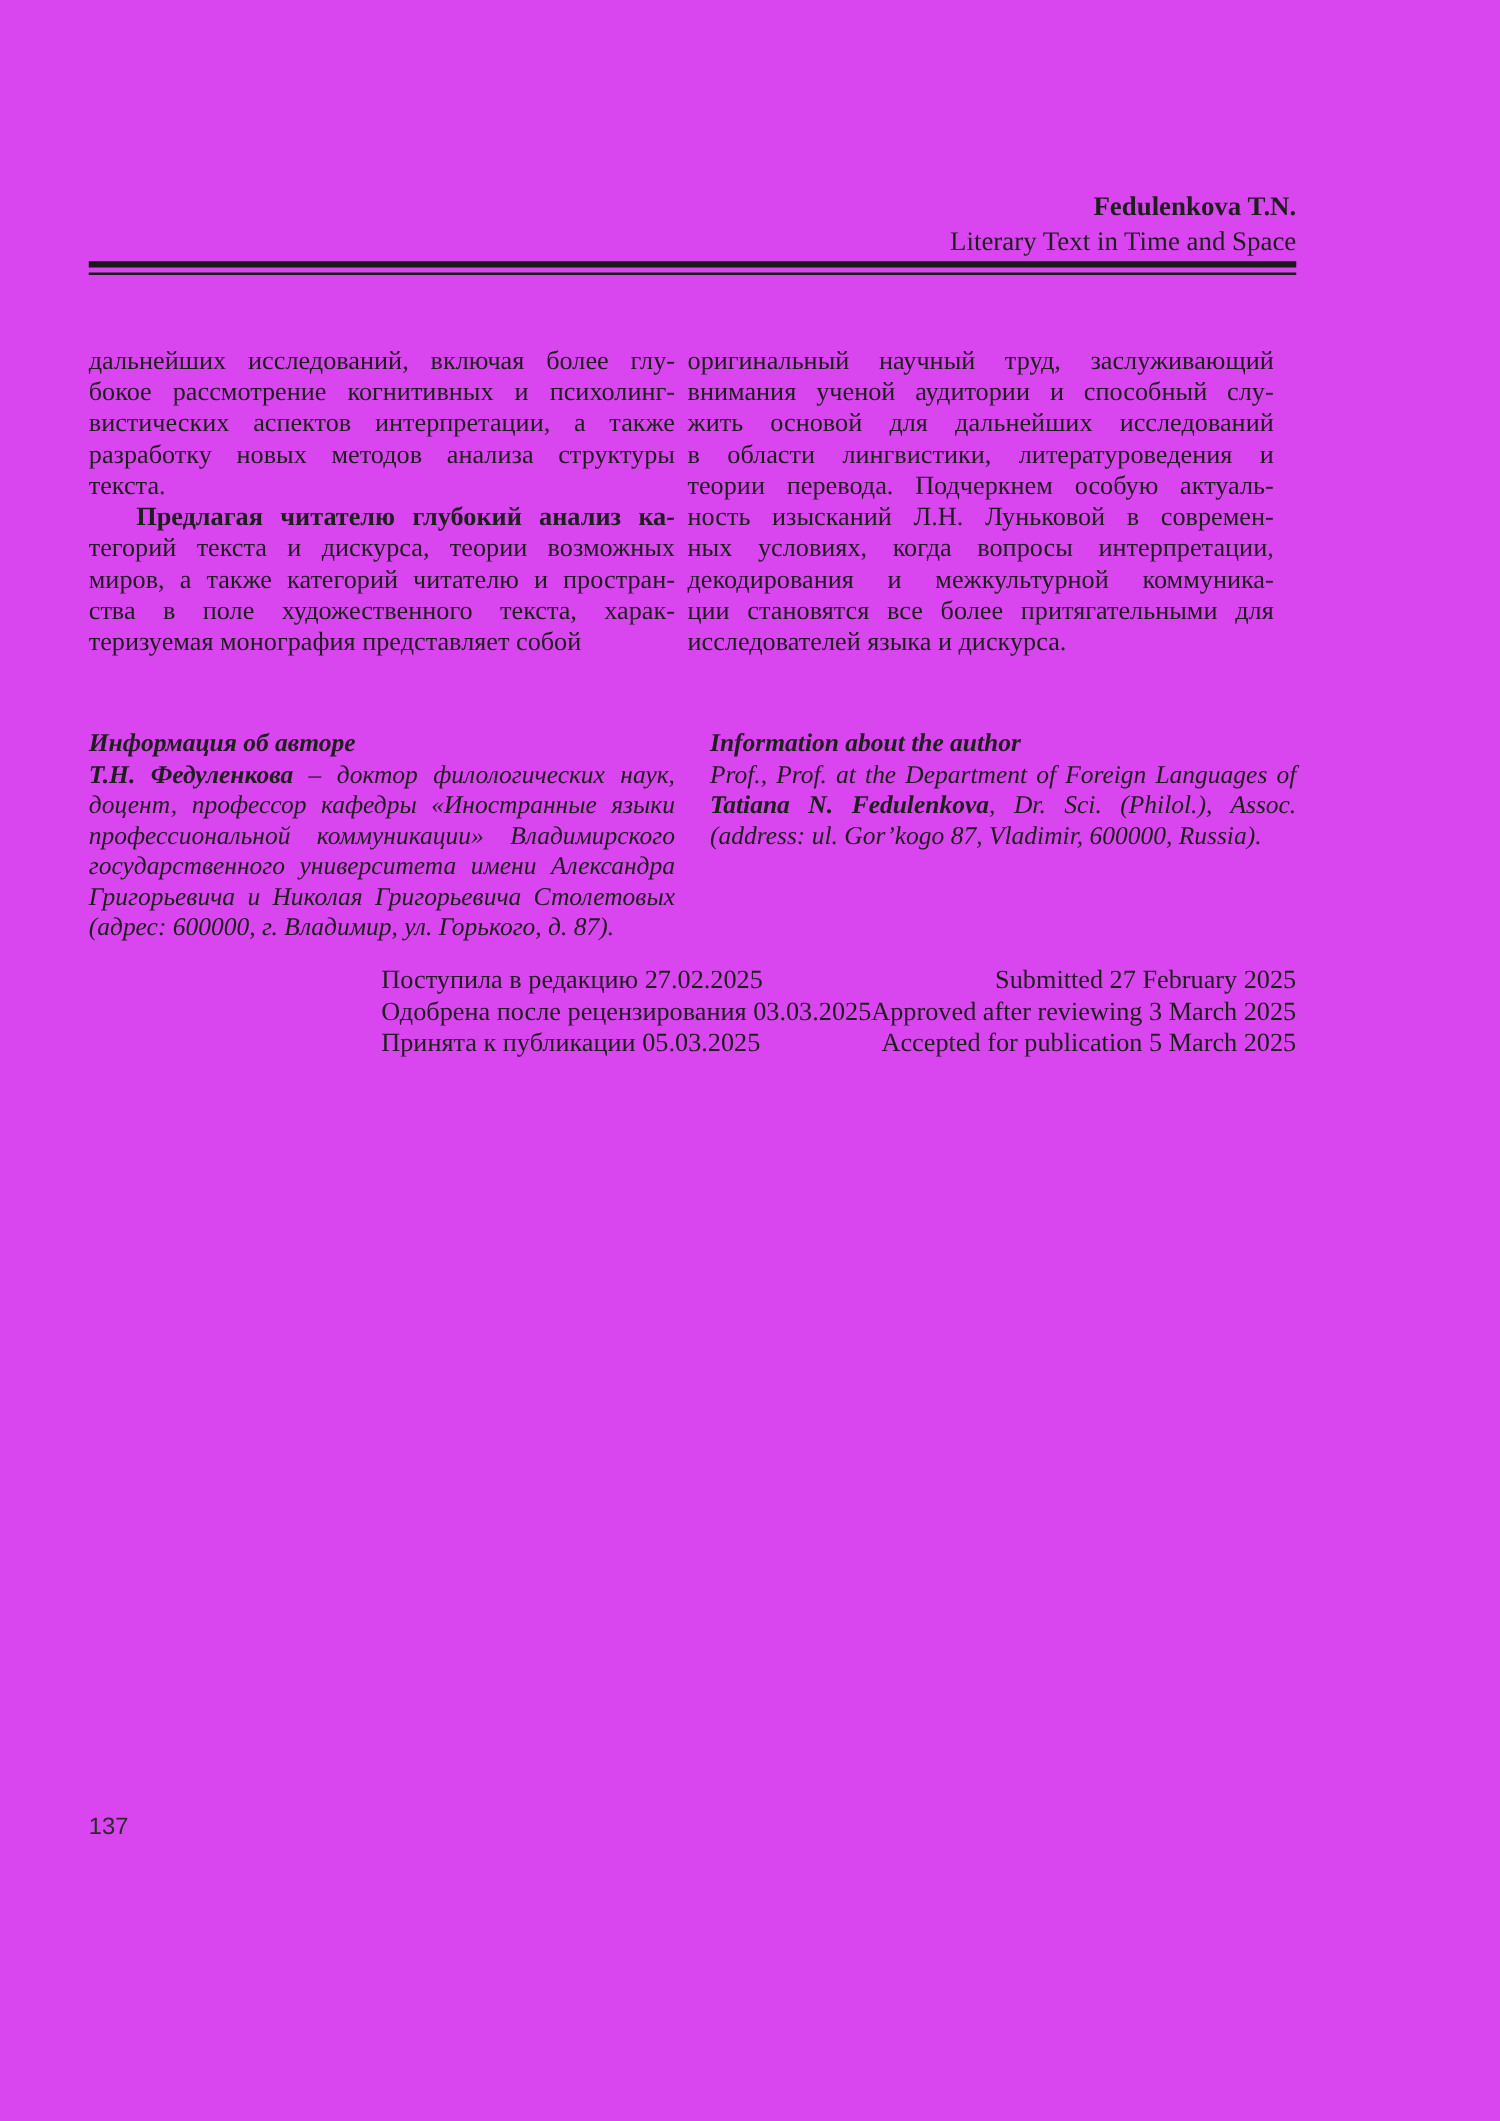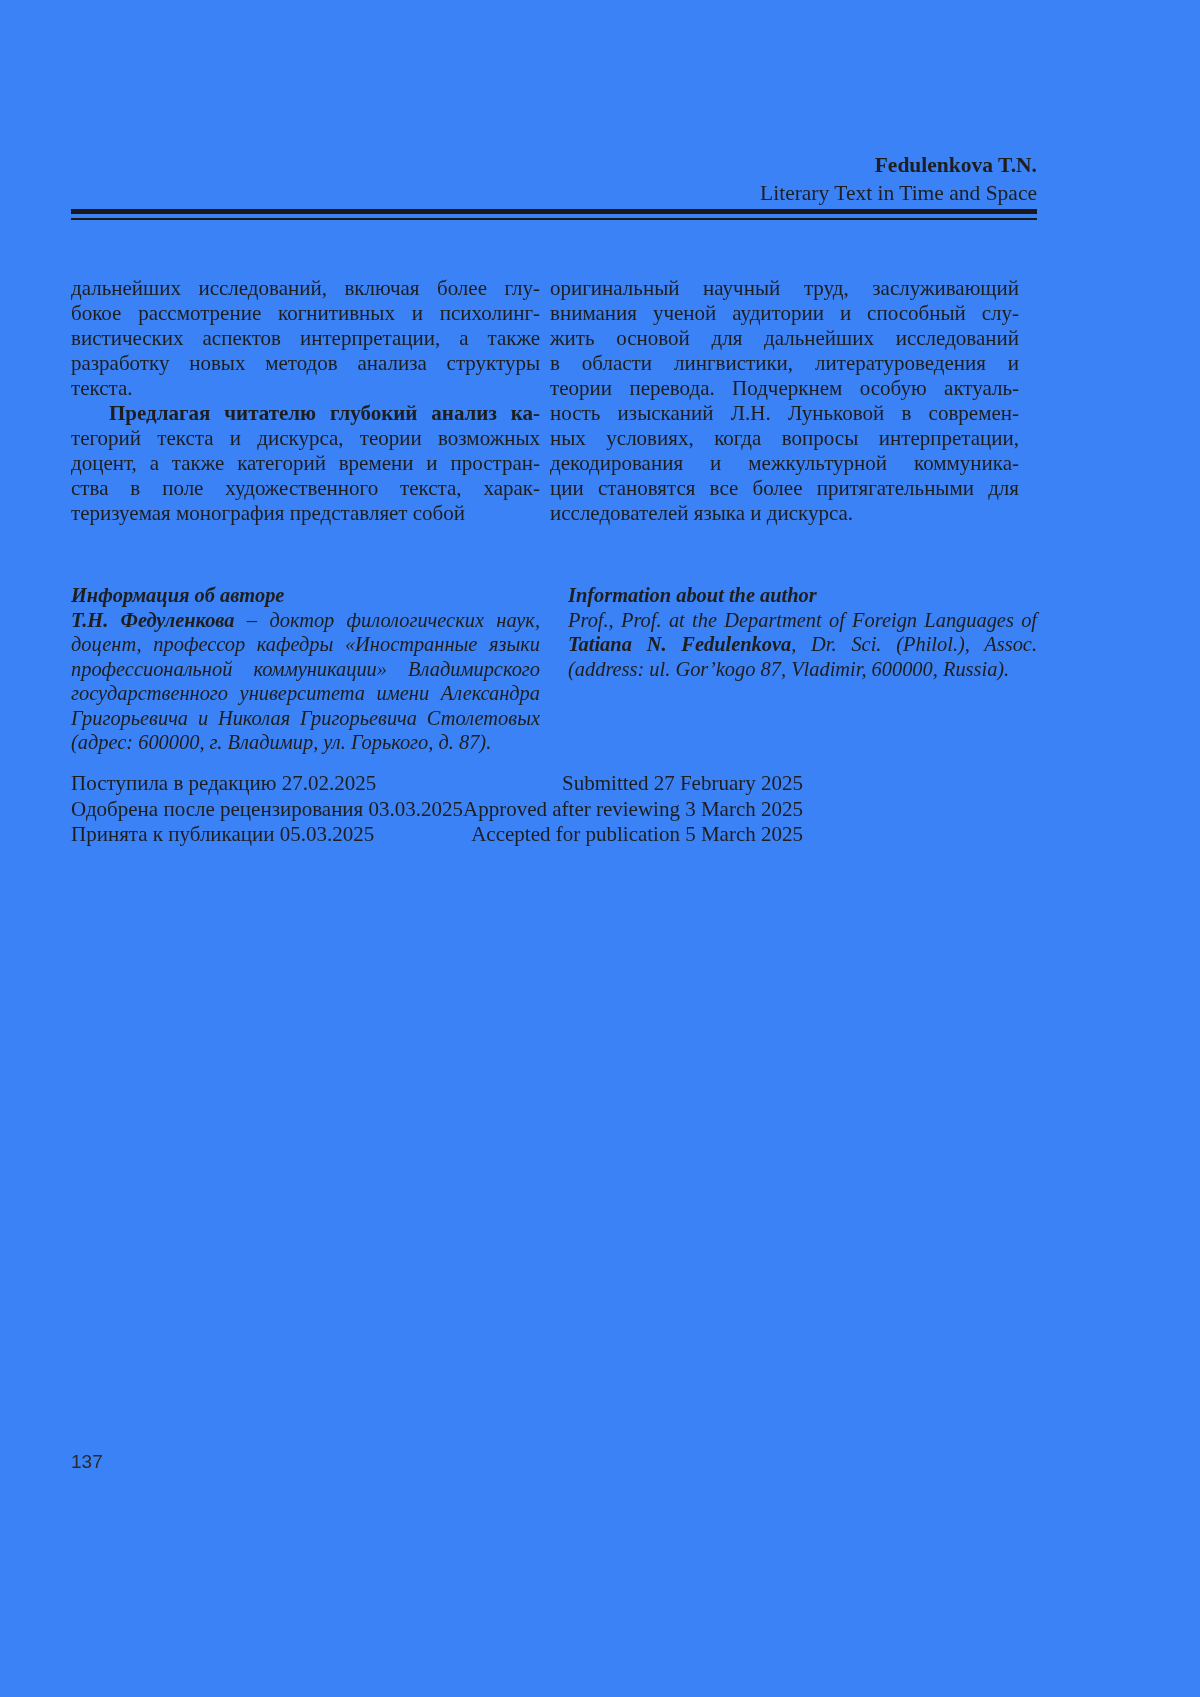--- a/index.html
+++ b/index.html
@@ -1,19 +1,19 @@
 <!DOCTYPE html>
 <html lang="ru"><head>
 <meta charset="utf-8">
 <style>
   html,body{margin:0;padding:0;background:#fff;}
   .page{
     position:relative;
     width:1200px;height:1697px;
-    background:#3b82f6;
+    background:#d946ef;
     overflow:hidden;
     font-family:"Liberation Serif", serif;
     color:#1e1e1e;
   }
   .content{position:absolute;left:71px;top:0;width:966px;height:100%;}
 
   
   .running-head{
     position:absolute;top:151px;right:0;left:0;
     text-align:right;
@@ -43,21 +43,21 @@
     font-size:20.4px;line-height:24.5px;
     font-style:italic;
   }
   .author-block{width:469px;}
   .author-heading{font-weight:bold;text-align:left;}
   .authors .bold{font-weight:bold;}
 
   
   .dates{
     position:absolute;top:771px;left:0;right:0;
-    display:flex;justify-content:flex-start;
+    display:flex;justify-content:flex-end;
     font-size:21px;line-height:25.5px;
   }
   .dates-ru{text-align:left;}
   .dates-en{text-align:right;}
 
   
   .page-number{
     position:absolute;top:1450px;left:0;right:0;
     text-align:left;
     font-family:"Liberation Sans", sans-serif;
@@ -81,21 +81,21 @@
 
     <div class="cols">
       <div class="col">
           <div class="ln">дальнейших исследований, включая более глу-</div>
           <div class="ln">бокое рассмотрение когнитивных и психолинг-</div>
           <div class="ln">вистических аспектов интерпретации, а также</div>
           <div class="ln">разработку новых методов анализа структуры</div>
           <div class="ln end">текста.</div>
           <div class="ln ind">Предлагая читателю глубокий анализ ка-</div>
           <div class="ln">тегорий текста и дискурса, теории возможных</div>
-          <div class="ln">доцент, а также категорий времени и простран-</div>
+          <div class="ln">миров, а также категорий читателю и простран-</div>
           <div class="ln">ства в поле художественного текста, харак-</div>
           <div class="ln end">теризуемая монография представляет собой</div>
         </div>
       <div class="col">
           <div class="ln">оригинальный научный труд, заслуживающий</div>
           <div class="ln">внимания ученой аудитории и способный слу-</div>
           <div class="ln">жить основой для дальнейших исследований</div>
           <div class="ln">в области лингвистики, литературоведения и</div>
           <div class="ln">теории перевода. Подчеркнем особую актуаль-</div>
           <div class="ln">ность изысканий Л.Н. Луньковой в современ-</div>

